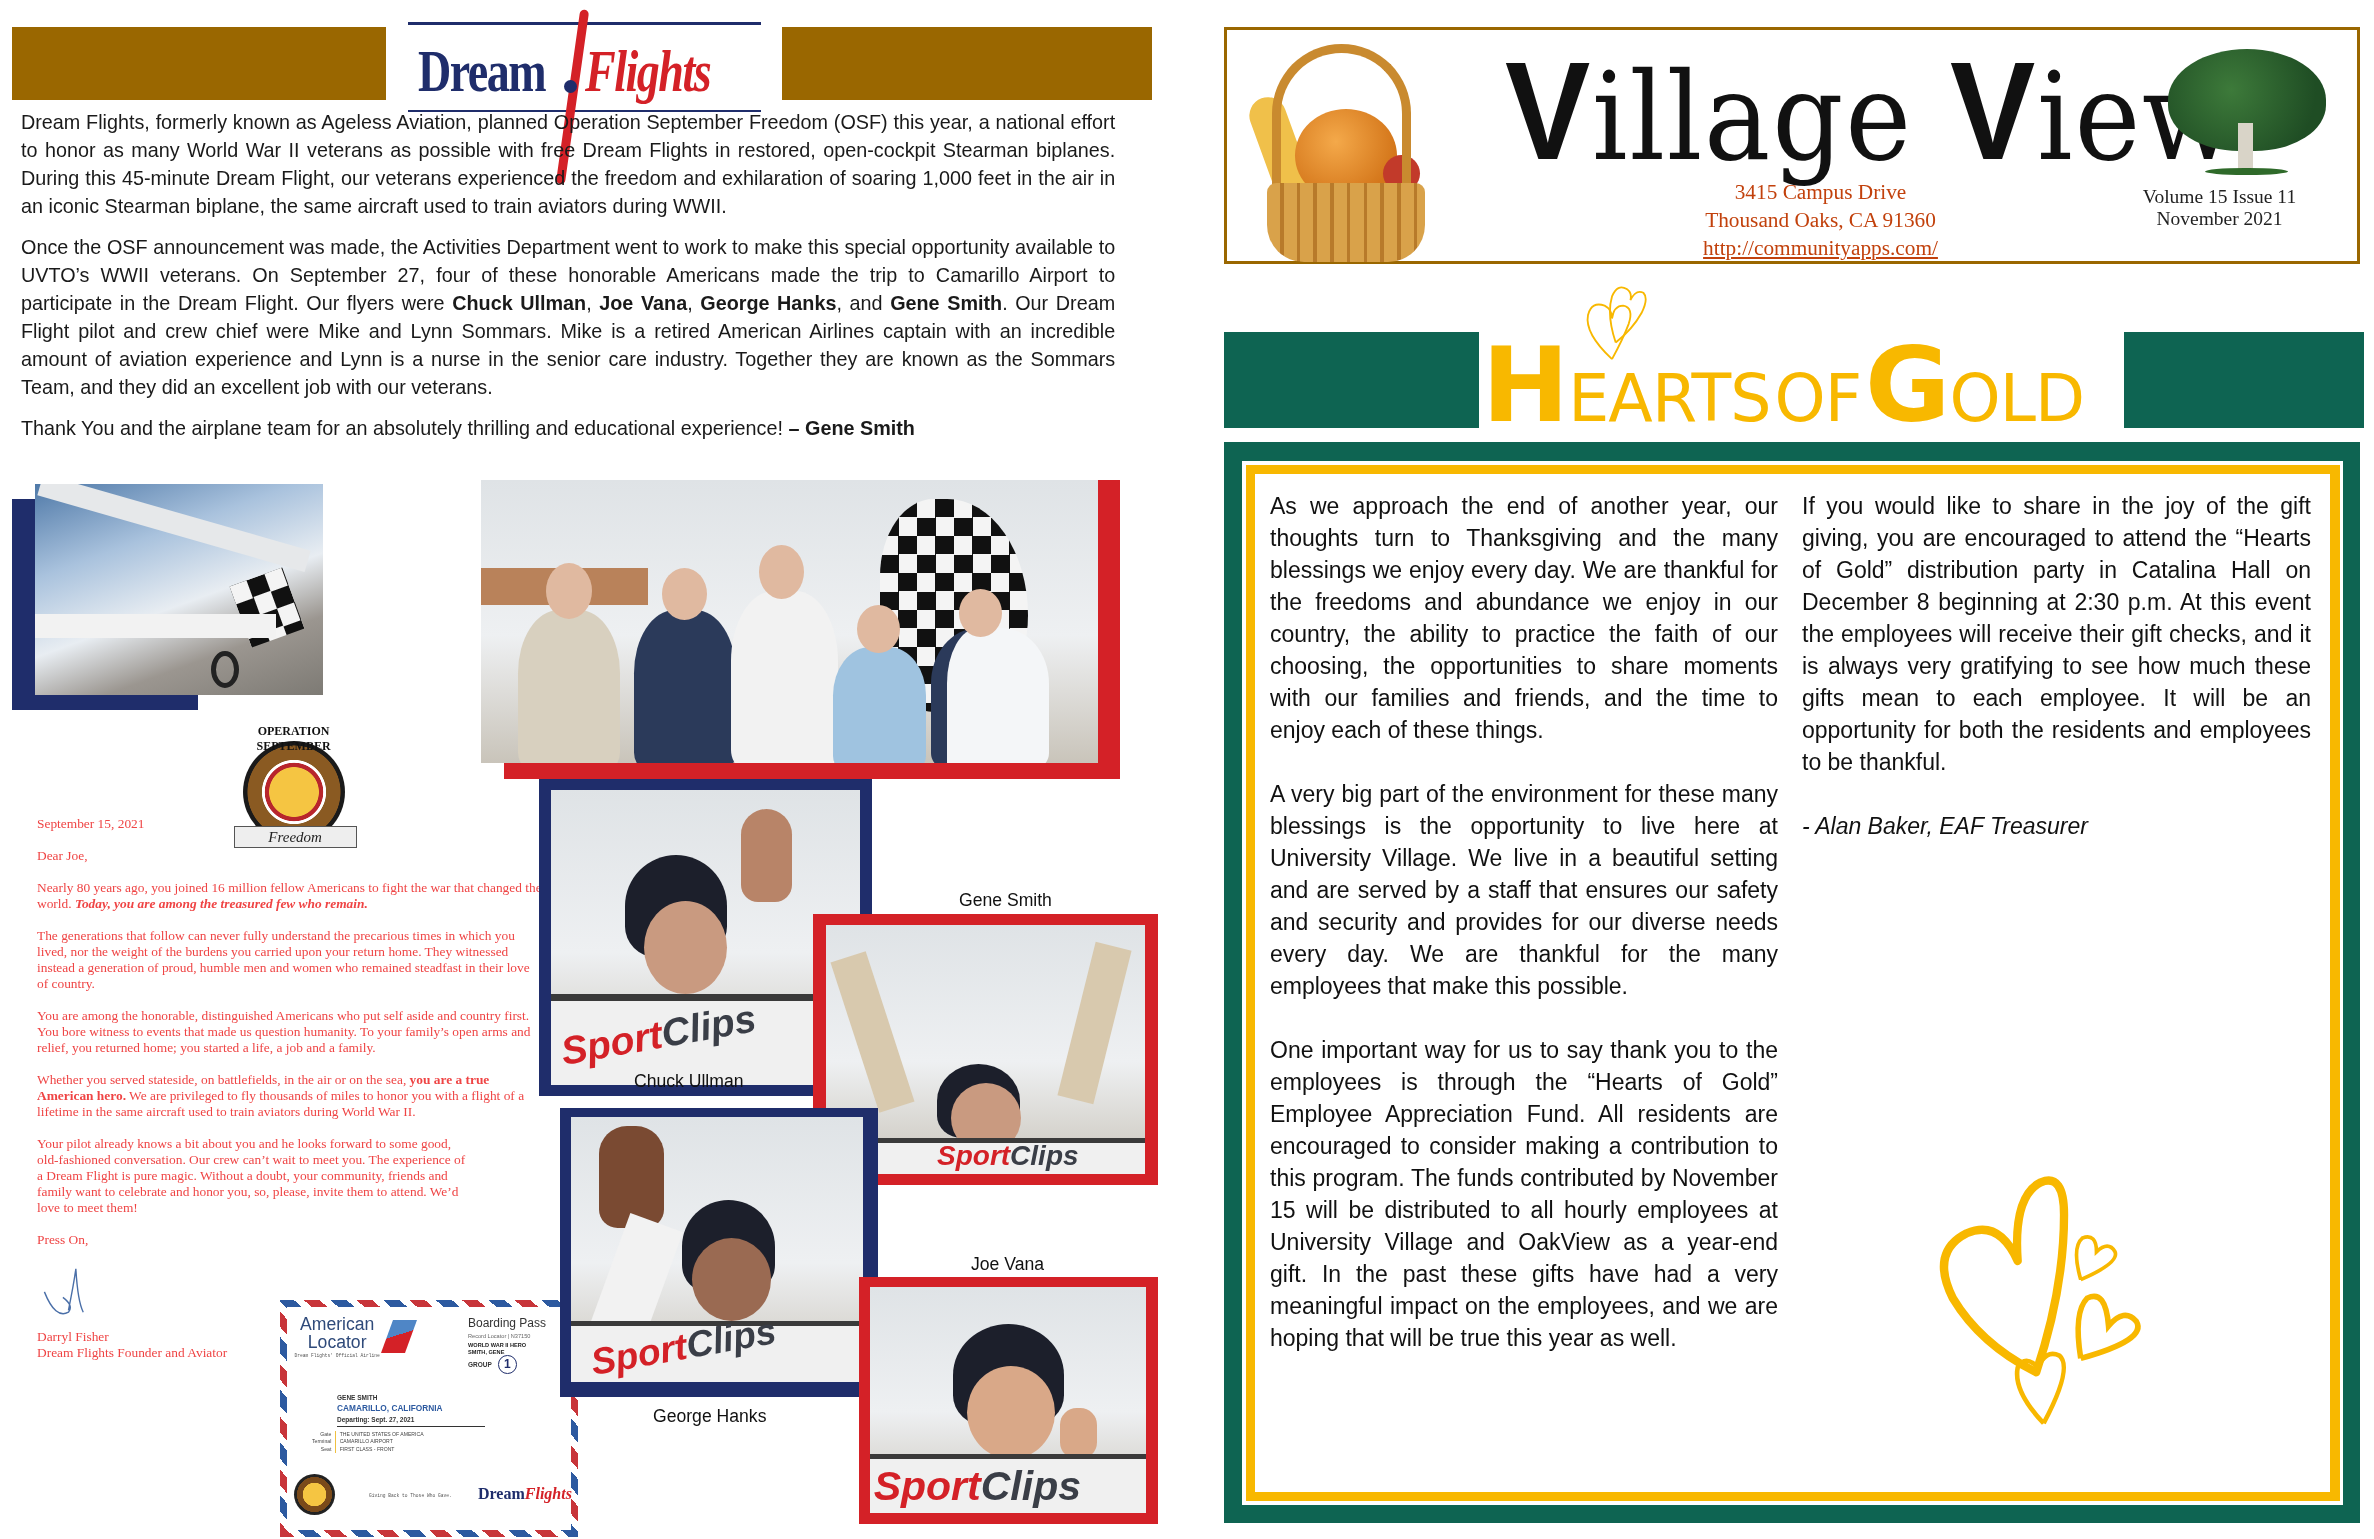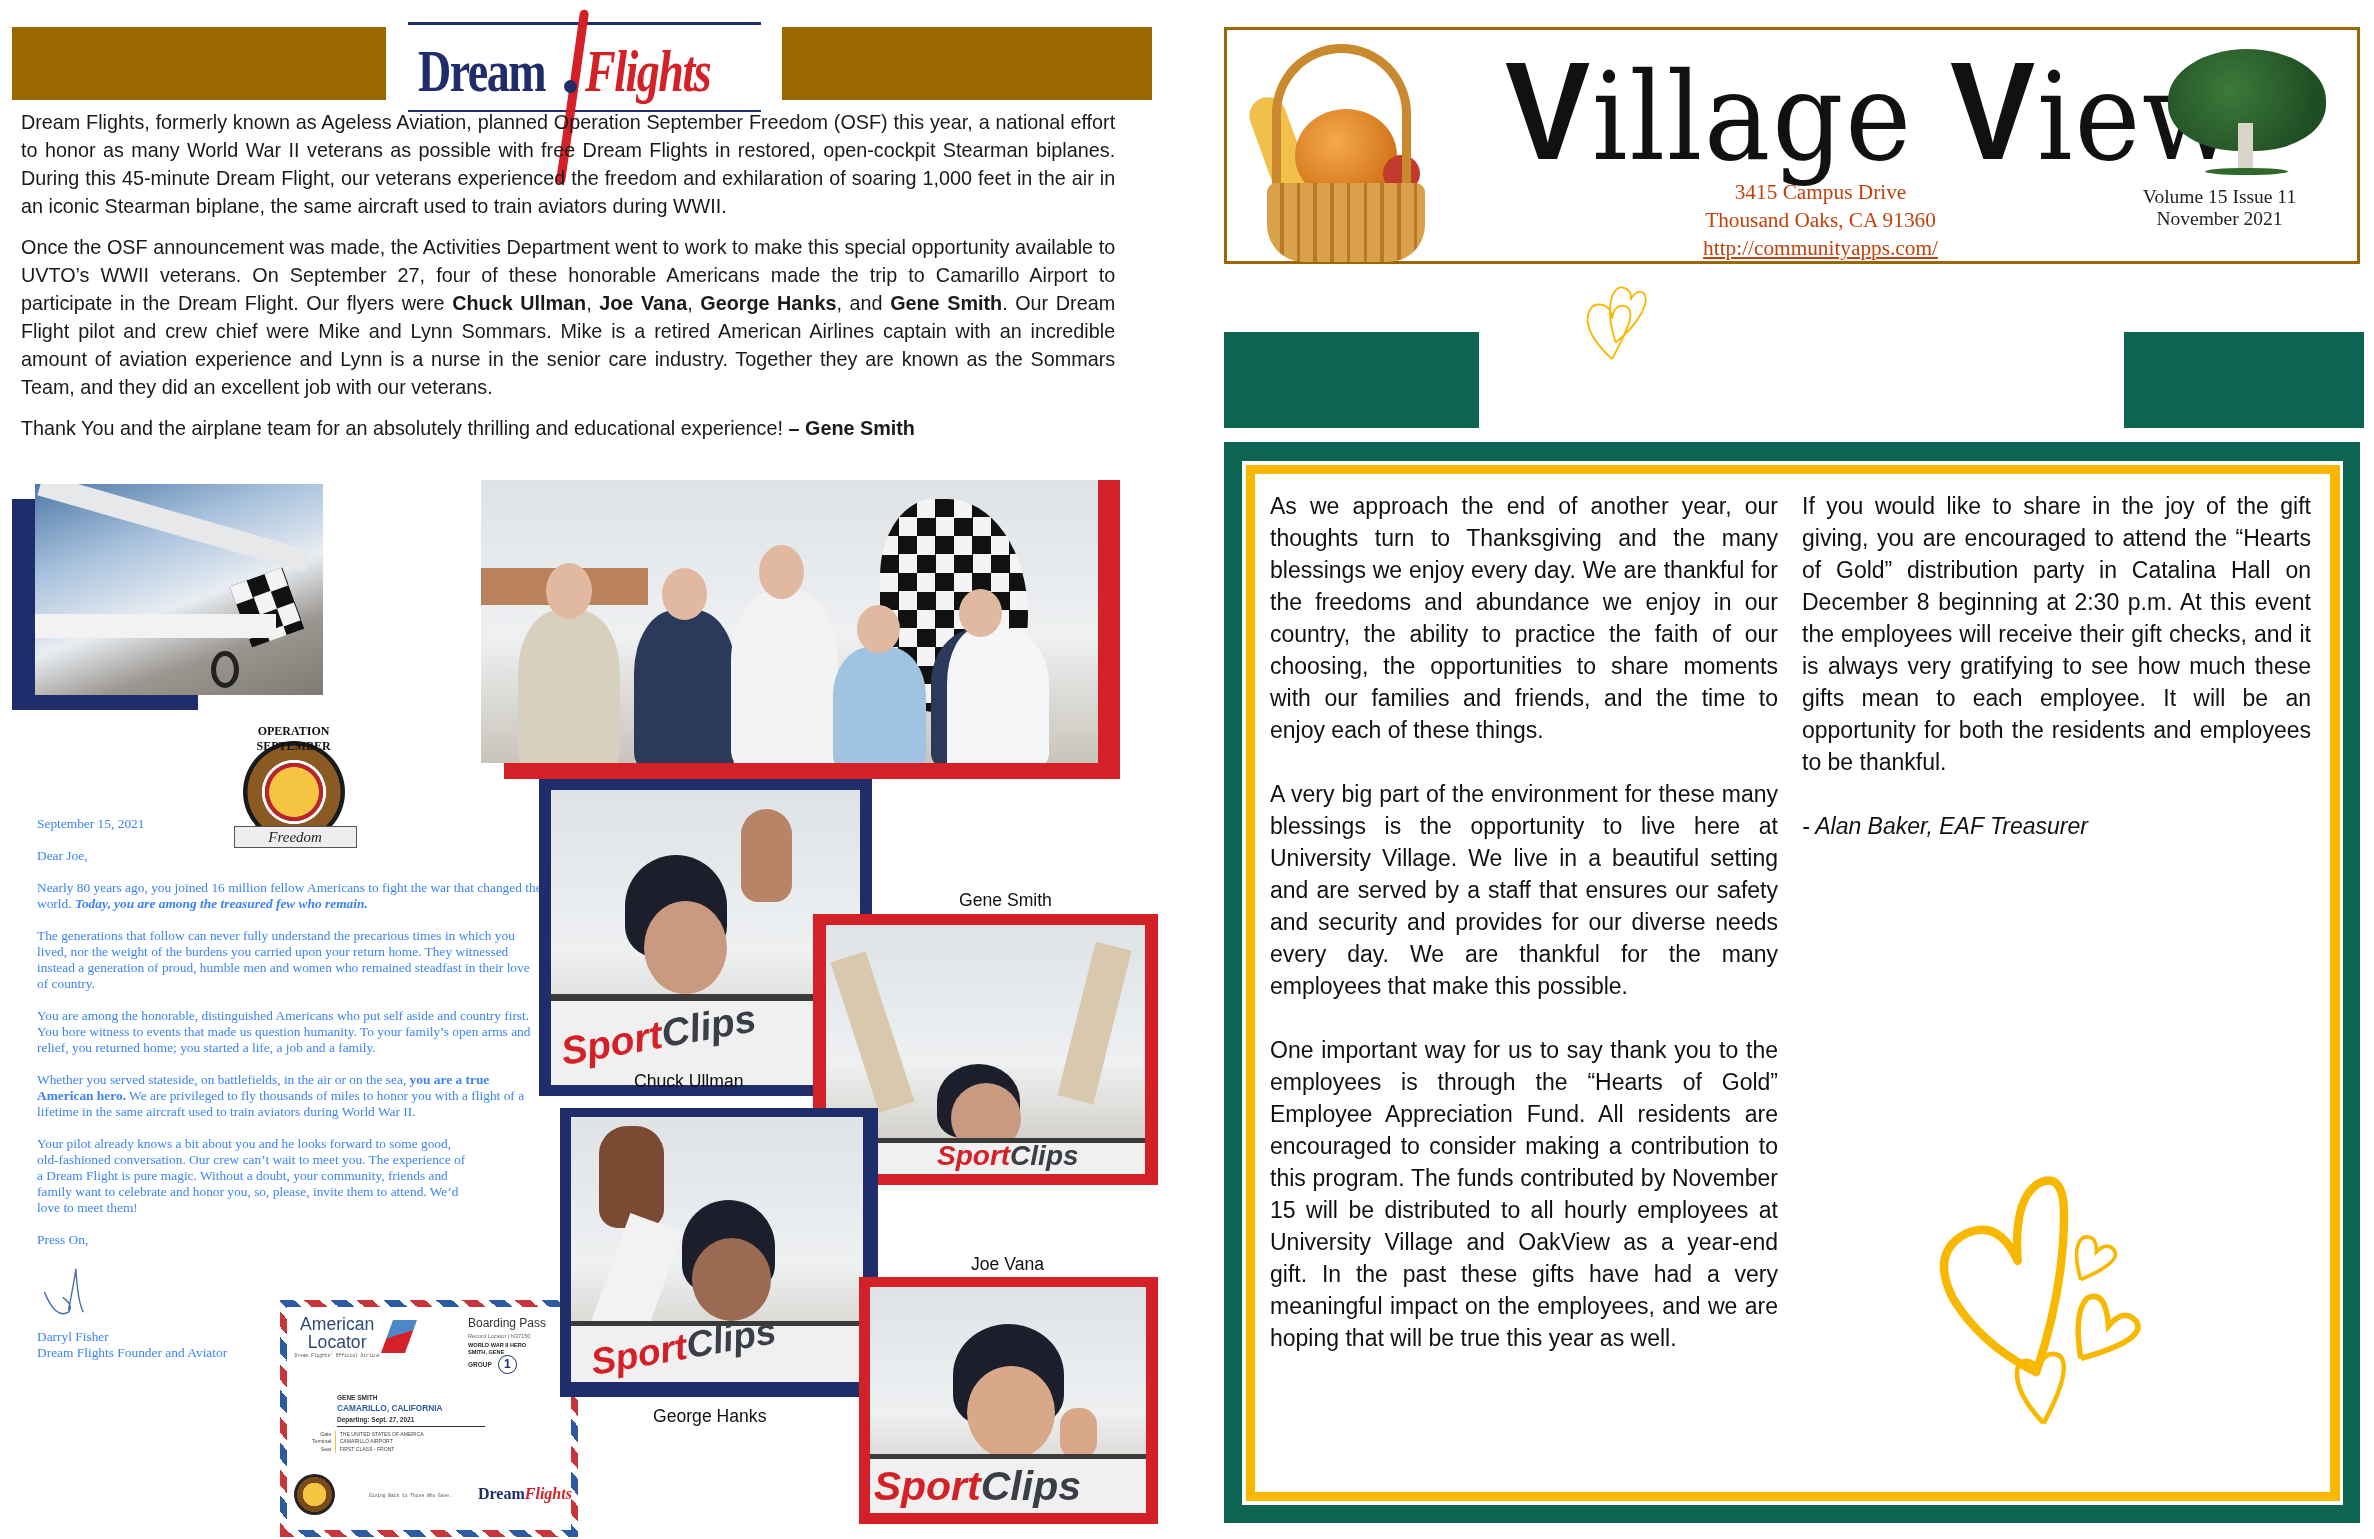--- a/index.html
+++ b/index.html
@@ -26,21 +26,21 @@
      conic-gradient(#111 25%,#f4f4f4 0 50%,#111 0 75%,#f4f4f4 0) 0 0/37px 37px;}
   .person{position:absolute;border-radius:40% 40% 10% 10%;}
   .head{position:absolute;border-radius:50%;background:#e0b9a0;}
   .helmet{position:absolute;border-radius:50% 50% 30% 30%;background:#1c1f2b;}
   .sc-logo{position:absolute;font-family:"Liberation Sans",sans-serif;font-weight:bold;font-style:italic;white-space:nowrap;}
   .sc-logo .sport{color:#d42127;}
   .sc-logo .clips{color:#3a3e47;}
   .caption{position:absolute;font-family:"Liberation Sans",sans-serif;font-size:17.6px;color:#111;}
 
   .osf-badge{position:absolute;left:215px;top:724px;width:158px;height:139px;}
-  .letter{position:absolute;left:37px;top:816px;width:506px;font-family:"Liberation Serif",serif;font-size:13.4px;line-height:16px;color:#3b82f6;}
+  .letter{position:absolute;left:37px;top:816px;width:506px;font-family:"Liberation Serif",serif;font-size:13.4px;line-height:16px;color:#ef4444;}
   .letter p{margin:0 0 16px 0;}
   .letter .sig-name{margin:0;}
   .letter .sig{height:65px;position:relative;}
 
   .bpass{position:absolute;left:280px;top:1300px;width:284px;height:223px;background:#fff;
     border:7.4px solid transparent;
     border-image:repeating-linear-gradient(45deg,#c8353a 0 11px,#fff 11px 18.6px,#2d5aa0 18.6px 30px,#fff 30px 37px) 8;}
   .bpass .aa{position:absolute;left:13px;top:9.3px;font-size:17.6px;line-height:17.6px;color:#2f4a7a;text-align:center;}
   .bpass .aa-sub{position:absolute;left:7.4px;top:46px;font-family:"Liberation Mono",monospace;font-size:4.6px;color:#555;}
   .bpass .tail{position:absolute;left:100px;top:13px;width:24px;height:33px;background:linear-gradient(160deg,#4f86c6 0 45%,#d42127 45% 100%);transform:skewX(-20deg);}
@@ -264,20 +264,21 @@
     </div>
   </div>
 
   <div class="hog-bar" style="left:1224px;width:255px;"></div>
   <div class="hog-bar" style="left:2124px;width:240px;"></div>
   <div class="hog-logo">
     <svg class="hog-hearts" viewBox="0 0 80 90">
       <path d="M40 88 Q10 60 14 40 Q18 25 32 30 Q40 34 40 44 Q42 30 52 30 Q64 32 58 50 Q52 66 40 88" fill="none" stroke="#f8b800" stroke-width="2"></path>
       <path d="M44 70 Q34 40 40 20 Q46 6 56 12 Q62 16 60 24 Q66 12 74 16 Q80 22 72 38 Q62 56 44 70" fill="none" stroke="#f8b800" stroke-width="2"></path>
     </svg>
+    <div class="hog-text"><span class="big">H</span><span class="small">EARTS</span> <span class="small">OF</span> <span class="big">G</span><span class="small">OLD</span></div>
   </div>
 
   <div class="frame-green"></div>
   <div class="frame-white"></div>
   <div class="frame-yellow"></div>
   <div class="frame-inner"></div>
 
   <div class="col col-left">
     <p>As we approach the end of another year, our thoughts turn to Thanksgiving and the many blessings we enjoy every day. We are thankful for the freedoms and abundance we enjoy in our country, the ability to practice the faith of our choosing, the opportunities to share moments with our families and friends, and the time to enjoy each of these things.</p>
     <p>A very big part of the environment for these many blessings is the opportunity to live here at University Village. We live in a beautiful setting and are served by a staff that ensures our safety and security and provides for our diverse needs every day. We are thankful for the many employees that make this possible.</p>

